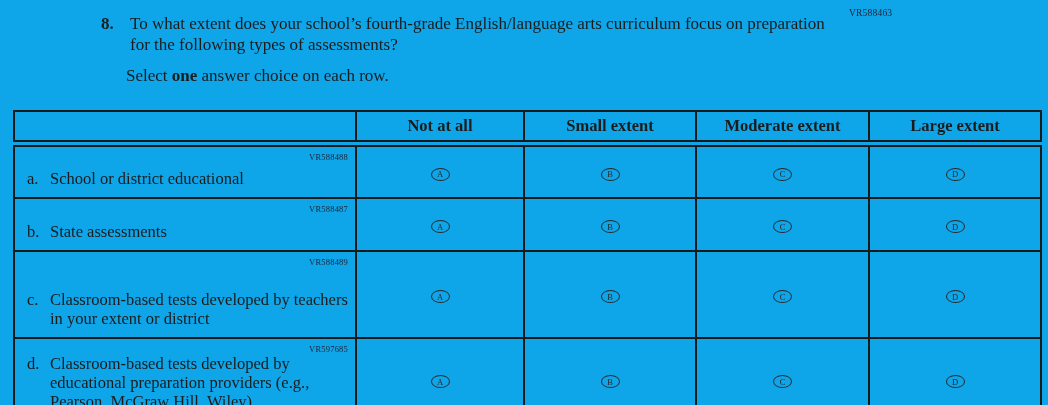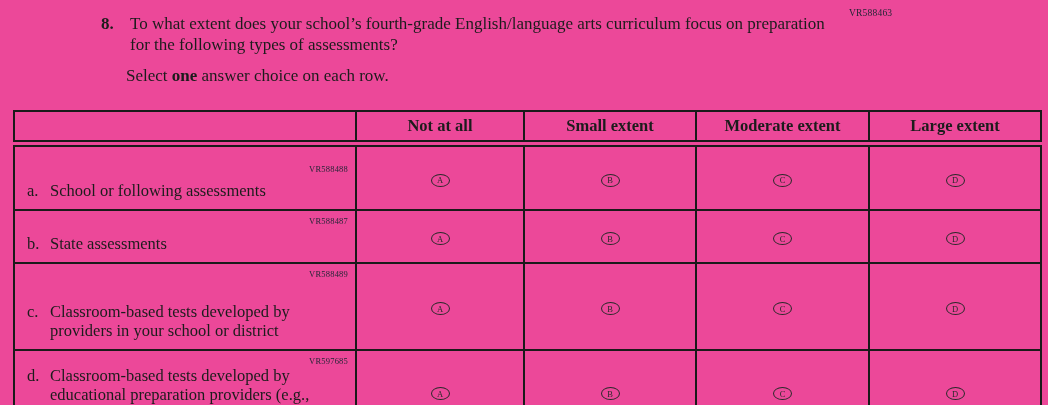--- a/index.html
+++ b/index.html
@@ -1,21 +1,21 @@
 <!DOCTYPE html>
 <html><head>
 <meta charset="utf-8">
 <style>
   * { margin: 0; padding: 0; box-sizing: border-box; }
   html, body { background: #ffffff; }
   .page {
     position: relative;
     width: 1048px;
     height: 405px;
-    background: #ec4899;
+    background: #0ea5e9;
     font-family: "Liberation Serif", "DejaVu Serif", serif;
     color: #1c1c1c;
     overflow: hidden;
   }
   .vr-top {
     position: absolute;
     left: 849px;
     top: 8px;
     font-size: 9.5px;
     letter-spacing: 0.2px;
@@ -141,25 +141,25 @@
         <th></th>
         <th>Not at all</th>
         <th>Small extent</th>
         <th>Moderate extent</th>
         <th>Large extent</th>
       </tr>
     </thead>
     <tbody>
       <tr class="r-a">
         <td class="label-cell">
-          <div class="label-cell-inner" style="height:42px;margin-top:12px;">
+          <div class="label-cell-inner" style="height:42px;">
             <div class="vr-code">VR588488</div>
             <div class="row-label">
               <span class="row-letter">a.</span>
-              <span class="label-text">School or following assessments</span>
+              <span class="label-text">School or district educational</span>
             </div>
           </div>
         </td>
         <td class="opt"><span class="bubble">A</span></td>
         <td class="opt"><span class="bubble">B</span></td>
         <td class="opt"><span class="bubble">C</span></td>
         <td class="opt"><span class="bubble">D</span></td>
       </tr>
       <tr class="r-b">
         <td class="label-cell">
@@ -175,21 +175,21 @@
         <td class="opt"><span class="bubble">B</span></td>
         <td class="opt"><span class="bubble">C</span></td>
         <td class="opt"><span class="bubble">D</span></td>
       </tr>
       <tr class="r-c">
         <td class="label-cell">
           <div class="label-cell-inner" style="height:77px;">
             <div class="vr-code">VR588489</div>
             <div class="row-label">
               <span class="row-letter">c.</span>
-              <span class="label-text">Classroom-based tests developed by providers in your school or district</span>
+              <span class="label-text">Classroom-based tests developed by teachers in your extent or district</span>
             </div>
           </div>
         </td>
         <td class="opt"><span class="bubble">A</span></td>
         <td class="opt"><span class="bubble">B</span></td>
         <td class="opt"><span class="bubble">C</span></td>
         <td class="opt"><span class="bubble">D</span></td>
       </tr>
       <tr class="r-d">
         <td class="label-cell">

